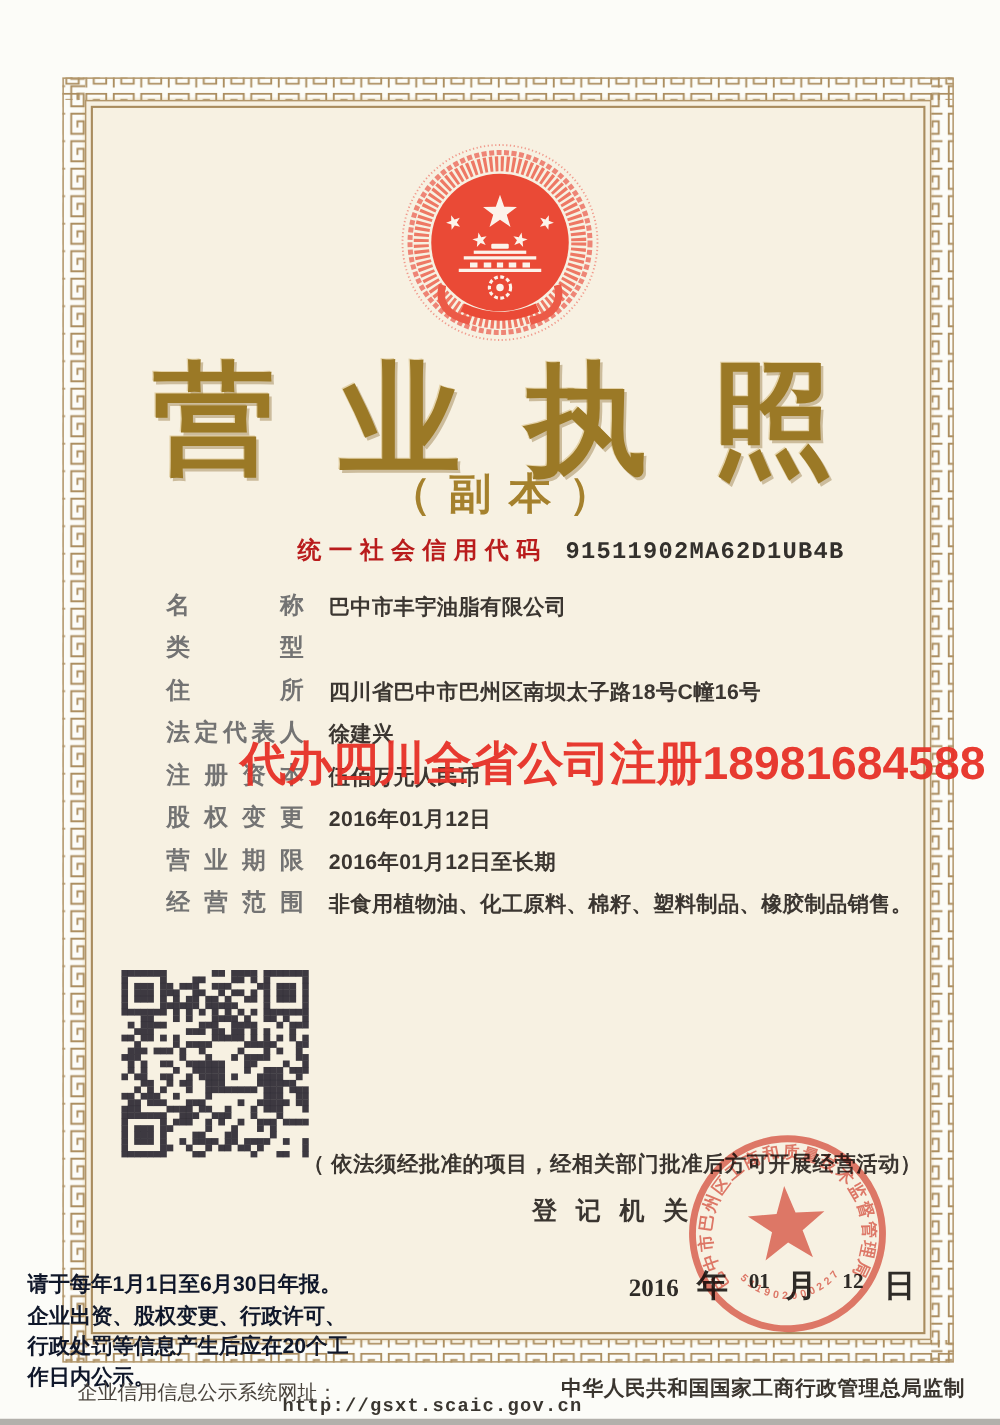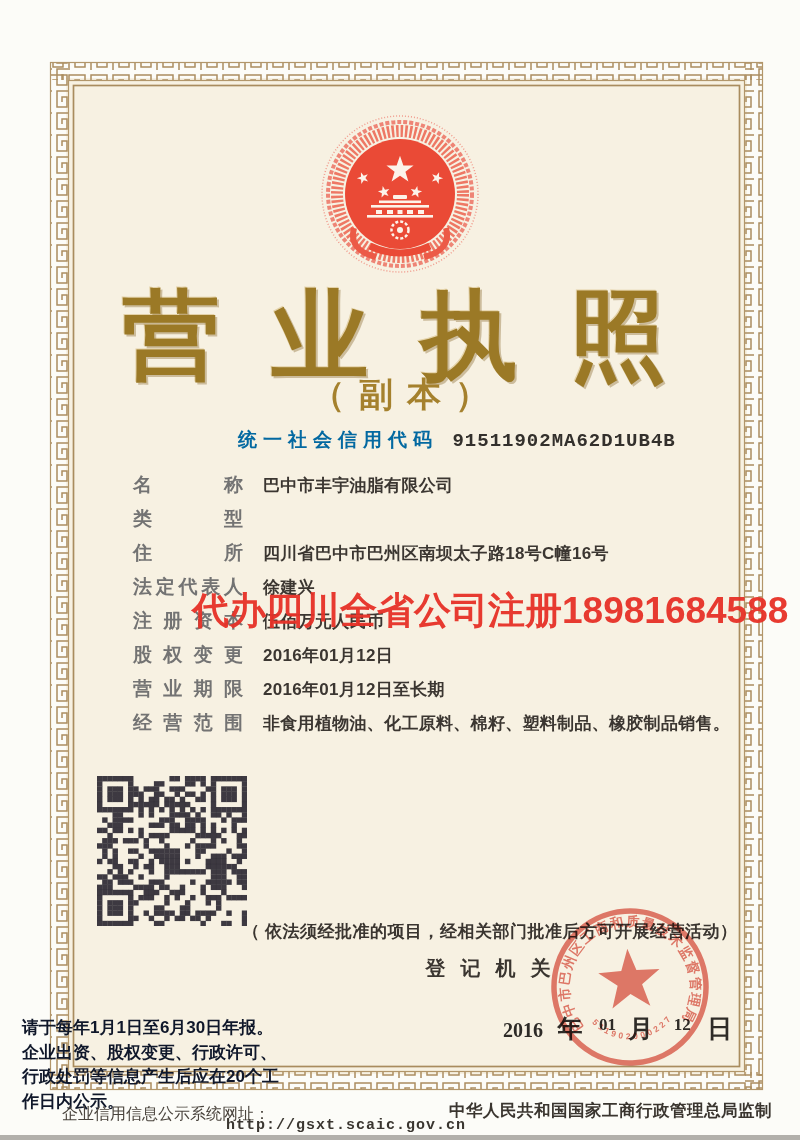--- a/index.html
+++ b/index.html
@@ -8,21 +8,21 @@
         font-family:"Liberation Sans",sans-serif;}
   svg.frame{position:absolute;left:0;top:0;z-index:1;}
   .emblem{position:absolute;left:318px;top:110px;z-index:5;}
   .title{position:absolute;left:0;top:272px;width:800px;text-align:center;z-index:10;
          font-size:97px;font-weight:900;color:#9b7926;letter-spacing:52px;padding-left:41px;
          box-sizing:border-box;text-shadow:2px 2px 0 rgba(122,90,26,.35), -1px -1px 0 rgba(210,180,110,.5);
          white-space:nowrap;}
   .subtitle{position:absolute;left:0;top:372px;width:800px;text-align:center;z-index:10;
          font-size:34px;font-weight:800;color:#a5812d;letter-spacing:14px;padding-left:14px;box-sizing:border-box;}
   .credit-line{position:absolute;left:238px;top:427px;z-index:10;white-space:nowrap;}
-  .credit-label{font-size:19px;font-weight:700;color:#0369a1;letter-spacing:6px;}
+  .credit-label{font-size:19px;font-weight:700;color:#b91c1c;letter-spacing:6px;}
   .credit-code{font-family:"Liberation Mono",monospace;font-size:19px;font-weight:700;color:#33302c;
          margin-left:10px;letter-spacing:1px;}
   #field-rows{position:absolute;left:133px;top:468px;width:616px;z-index:10;}
   .field-row{display:flex;align-items:center;height:34px;}
   .field-label{width:110px;flex:none;text-align:justify;text-align-last:justify;
          font-size:19px;font-weight:700;color:#737373;margin-right:20px;line-height:20px;}
   .field-value{flex:1;font-size:17px;font-weight:700;color:#3b3631;letter-spacing:.3px;white-space:nowrap;}
   .watermark{position:absolute;left:192px;top:586px;z-index:40;font-size:37px;font-weight:600;
          white-space:nowrap;letter-spacing:0px;opacity:.95;}
   #qr{position:absolute;left:97px;top:776px;z-index:10;}

